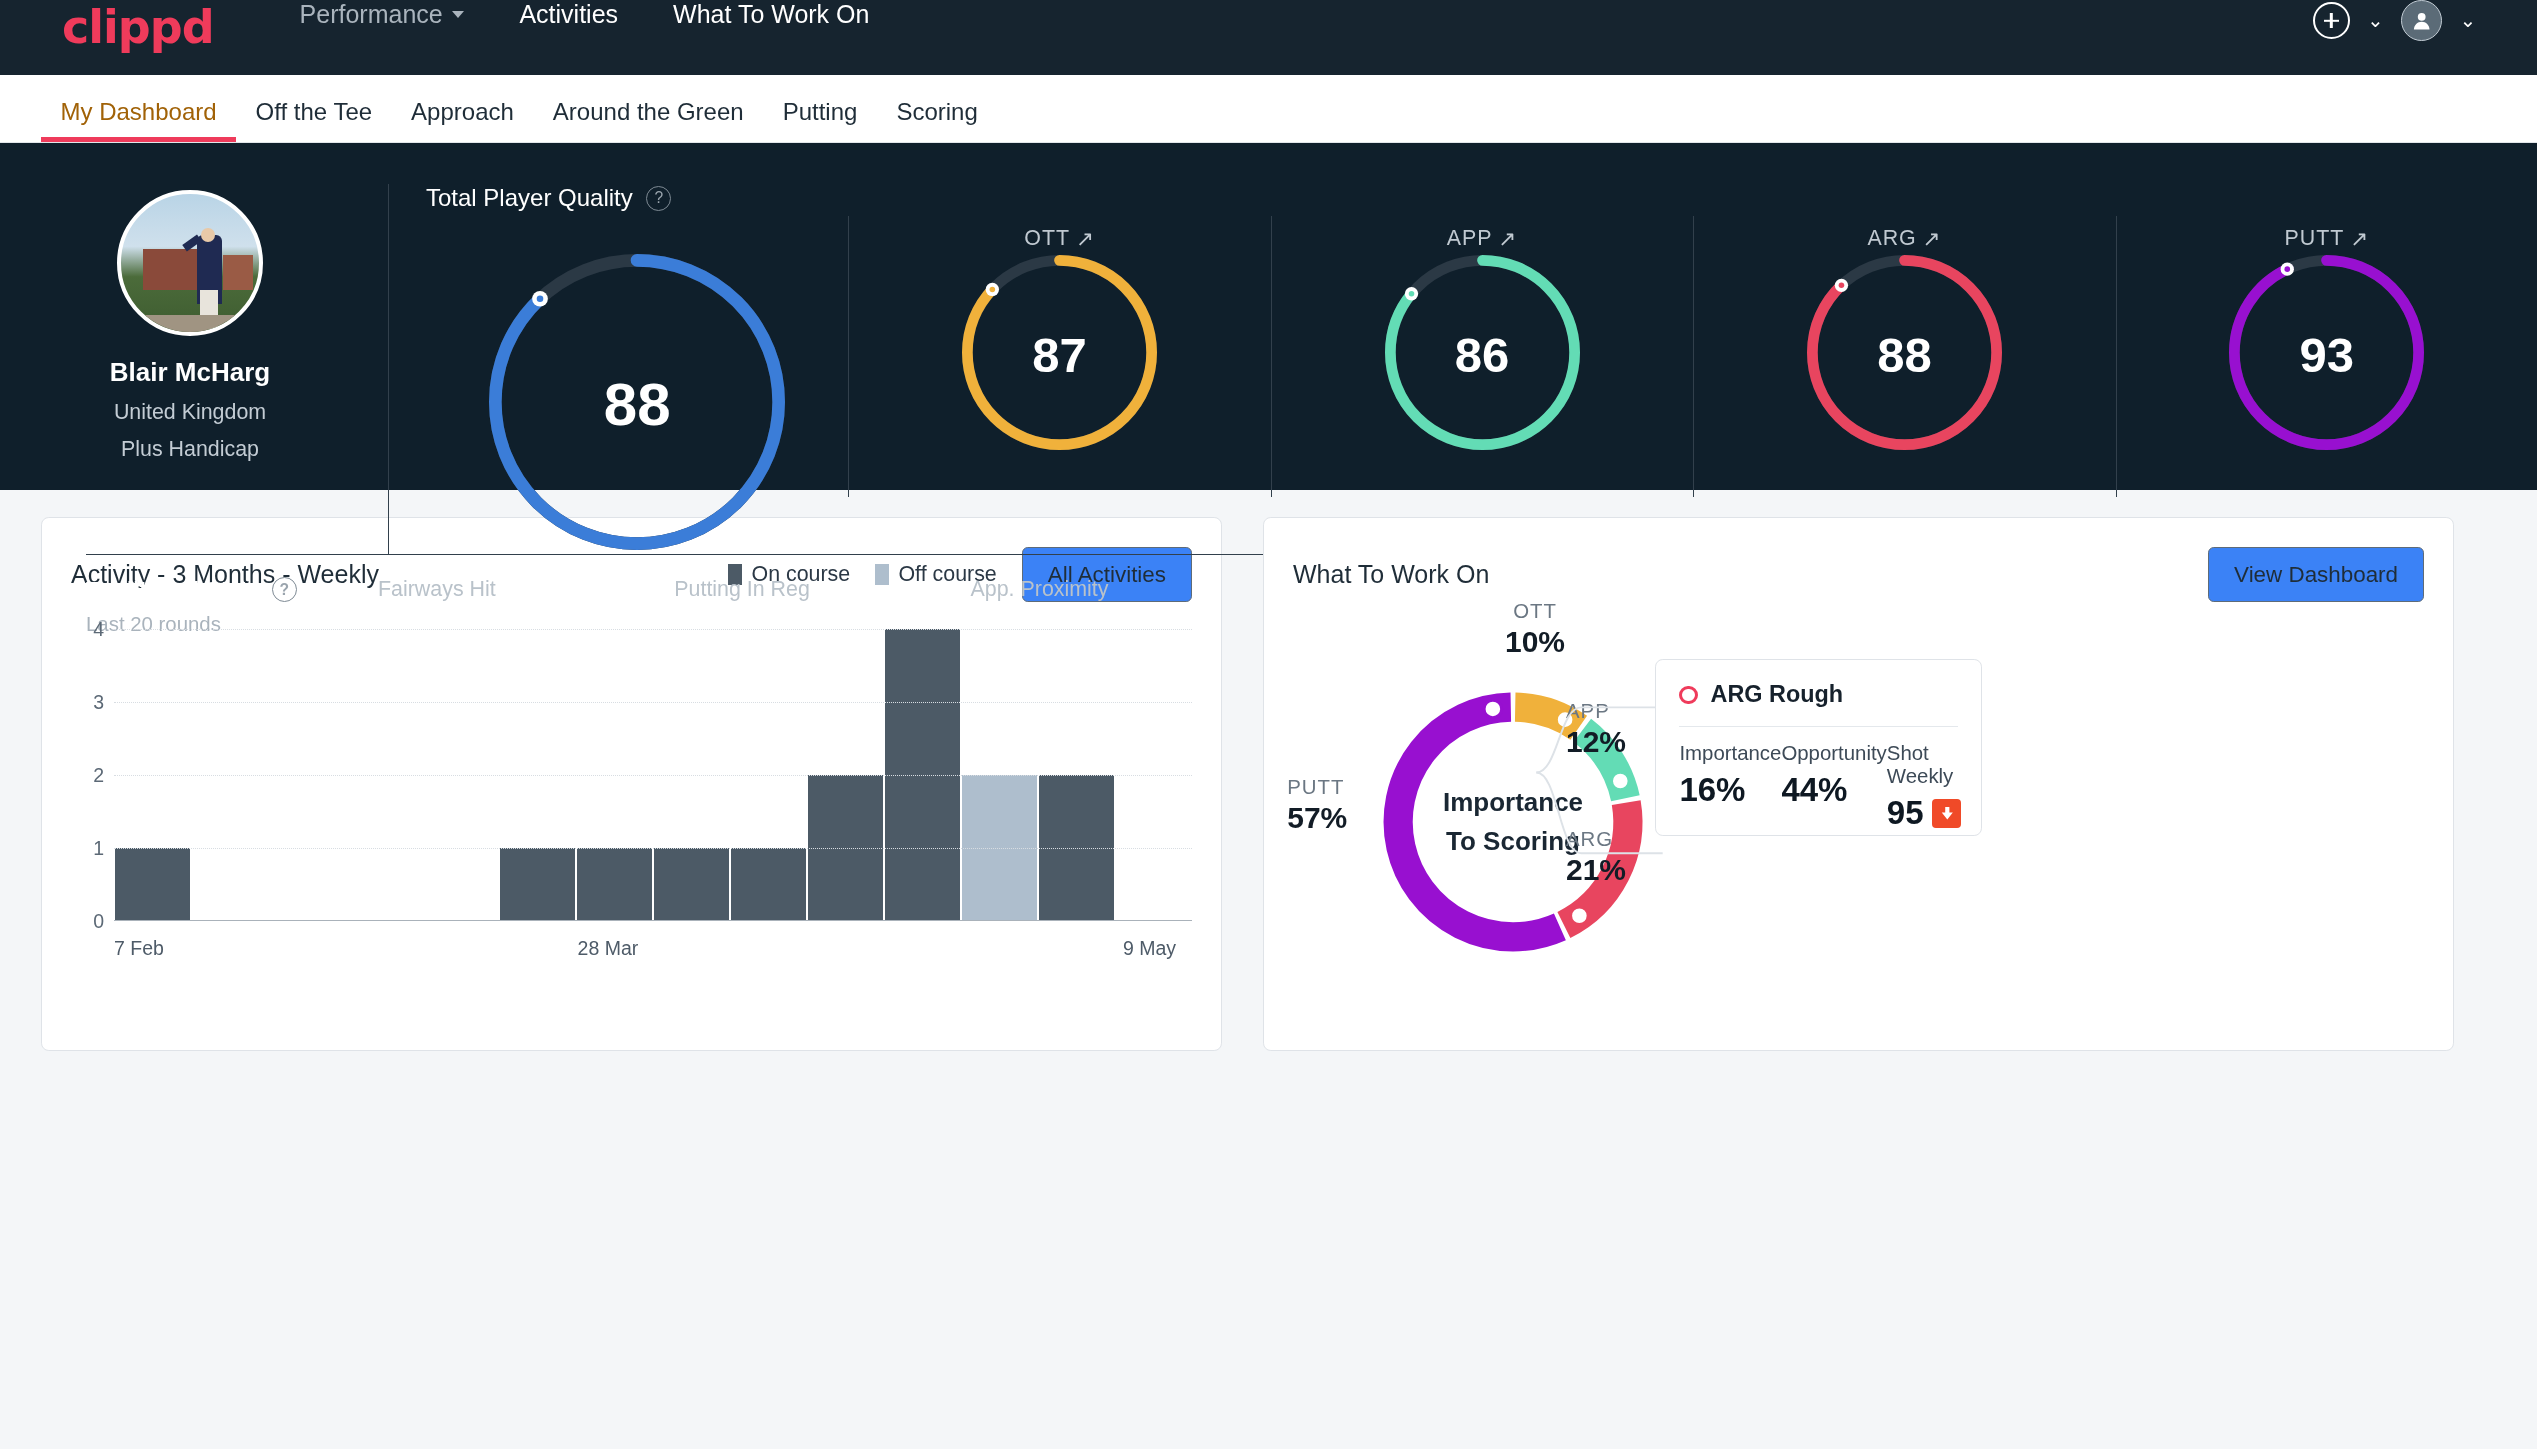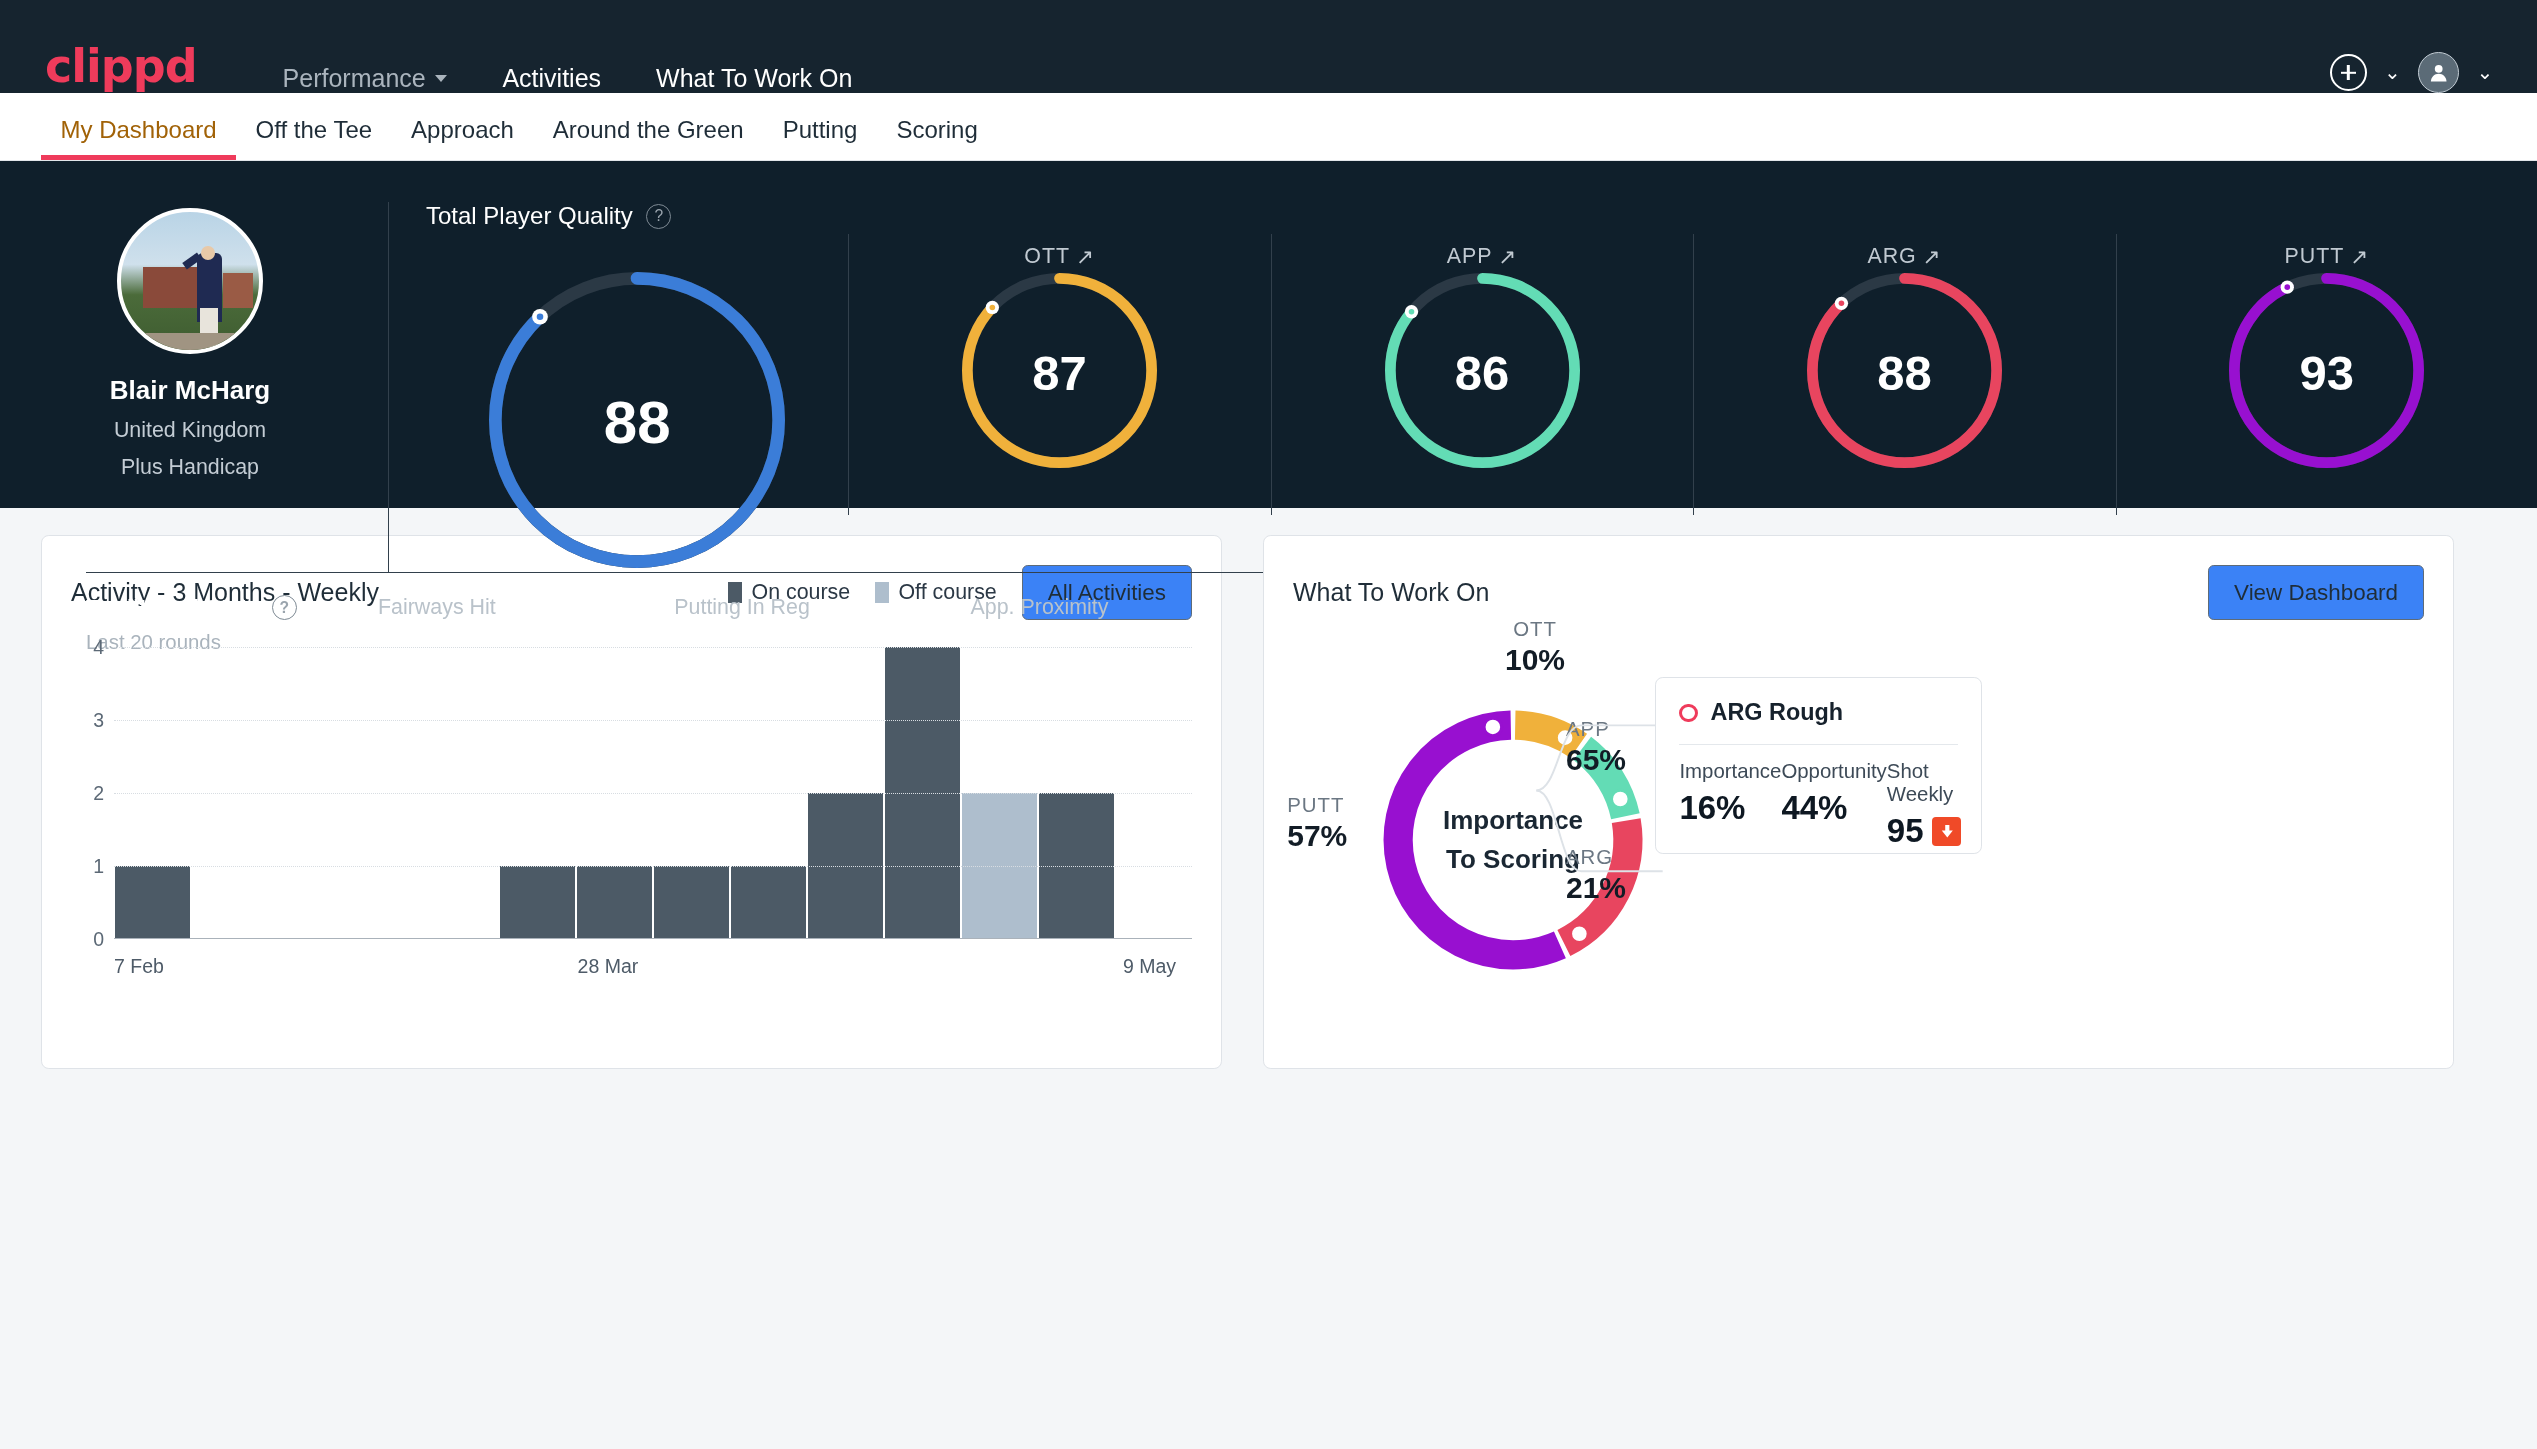--- a/index.html
+++ b/index.html
@@ -6,22 +6,22 @@
   html,body { width:2538px; height:1450px; }
   body {
     font-family: "Liberation Sans", sans-serif;
     background:#f4f6f8;
     overflow:hidden;
     -webkit-font-smoothing:antialiased;
   }
 
   
   .topbar {
-    height:93px; background:#16242f; display:flex; align-items:flex-end;
-    padding:0 45px; position:relative;
+    height:75px; background:#16242f; display:flex; align-items:flex-start;
+    padding:0 62px; position:relative;
   }
   .logo { font-size:46px; font-weight:bold; color:#ef3b5b; letter-spacing:-1px;
           font-family:"DejaVu Sans", sans-serif; margin-right:86px; }
   .navlinks { display:flex; align-items:center; gap:55px; }
   .navlink { color:#ffffff; font-size:25px; display:flex; align-items:center; gap:9.7px; cursor:pointer; }
   .navlink.dim { color:#aab4bd; }
   .caret { width:0;height:0;border-left:6.8px solid transparent;border-right:6.8px solid transparent;border-top:7.8px solid currentColor; display:inline-block; }
   .topright { margin-left:auto; display:flex; align-items:center; gap:17.5px; }
   .circ-btn { width:37px;height:37px;border-radius:50%;border:2.4px solid #fff;position:relative; cursor:pointer;}
   .circ-btn:before,.circ-btn:after{content:"";position:absolute;background:#fff;}
@@ -382,21 +382,21 @@
         <span>Importance</span>
         <span>To Scoring</span>
       </div>
 
       <div class="dlab" style="left:212px;top:-11.7px;text-align:center;">
         <div class="k">OTT</div>
         <div class="v">10%</div>
       </div>
       <div class="dlab" style="left:273px;top:88px;">
         <div class="k">APP</div>
-        <div class="v">65%</div>
+        <div class="v">12%</div>
       </div>
       <div class="dlab" style="left:273px;top:216px;">
         <div class="k">ARG</div>
         <div class="v">21%</div>
       </div>
       <div class="dlab" style="left:-5.8px;top:164px;">
         <div class="k">PUTT</div>
         <div class="v">57%</div>
       </div>
 

